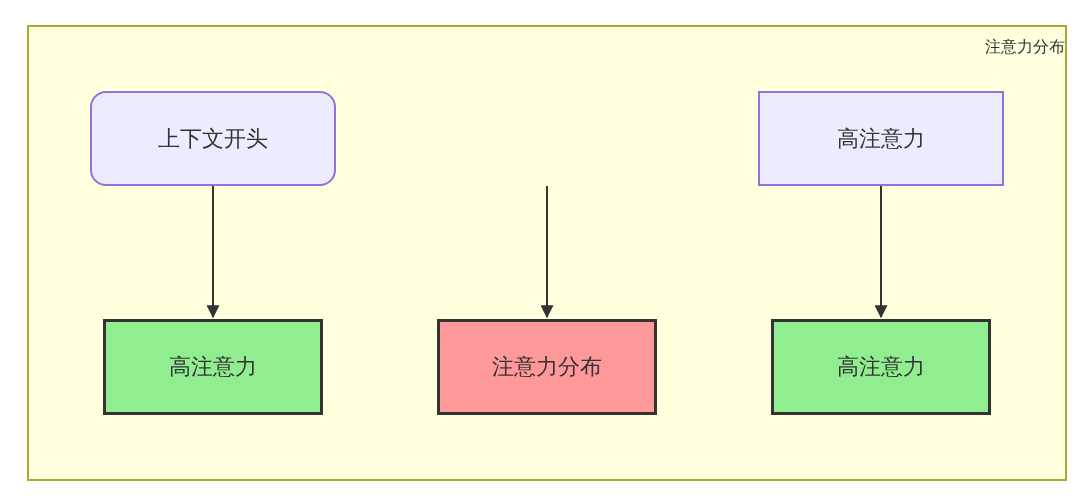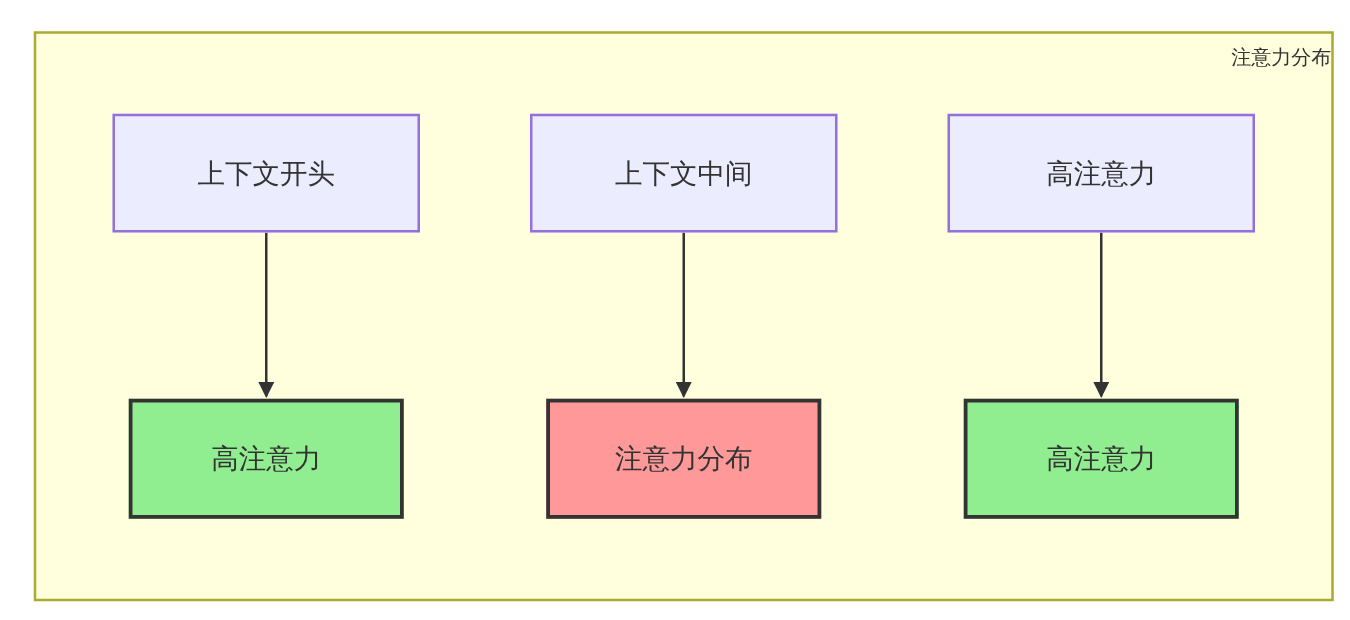--- a/index.html
+++ b/index.html
@@ -49,21 +49,21 @@
     border: 2px solid var(--context-border, #9370DB);
   }
   .attn-node {
     width: 220px;
     height: 96px;
     top: 292px;
     border: 3px solid var(--attention-border, #333333);
   }
   .attn-node.high { background: var(--high-fill, #90EE90); }
   .attn-node.low  { background: var(--low-fill,  #FF9999); }
-  .c0.context-node { left: 61px; }
+  .c0.context-node { left: 61px; border-radius: 16px; }
   .c1.context-node { left: 395px; }
   .c2.context-node { left: 729px; }
   .c0.attn-node { left: 74px; }
   .c1.attn-node { left: 408px; }
   .c2.attn-node { left: 742px; }
   .arrows {
     position: absolute;
     left: 0;
     top: 0;
     width: 100%;
@@ -93,23 +93,20 @@
       </marker>
     </defs>
     <line x1="184" y1="159" x2="184" y2="290" marker-end="url(#arrowhead)"></line>
     <line x1="518" y1="159" x2="518" y2="290" marker-end="url(#arrowhead)"></line>
     <line x1="852" y1="159" x2="852" y2="290" marker-end="url(#arrowhead)"></line>
   </svg>
 
   <div class="node context-node c0">
     <span>上下文开头</span>
   </div>
-  <div class="node context-node c1">
-    <span>上下文中间</span>
-  </div>
   <div class="node context-node c2">
     <span>高注意力</span>
   </div>
 
   <div class="node attn-node high c0">
     <span>高注意力</span>
   </div>
   <div class="node attn-node low c1">
     <span>注意力分布</span>
   </div>

